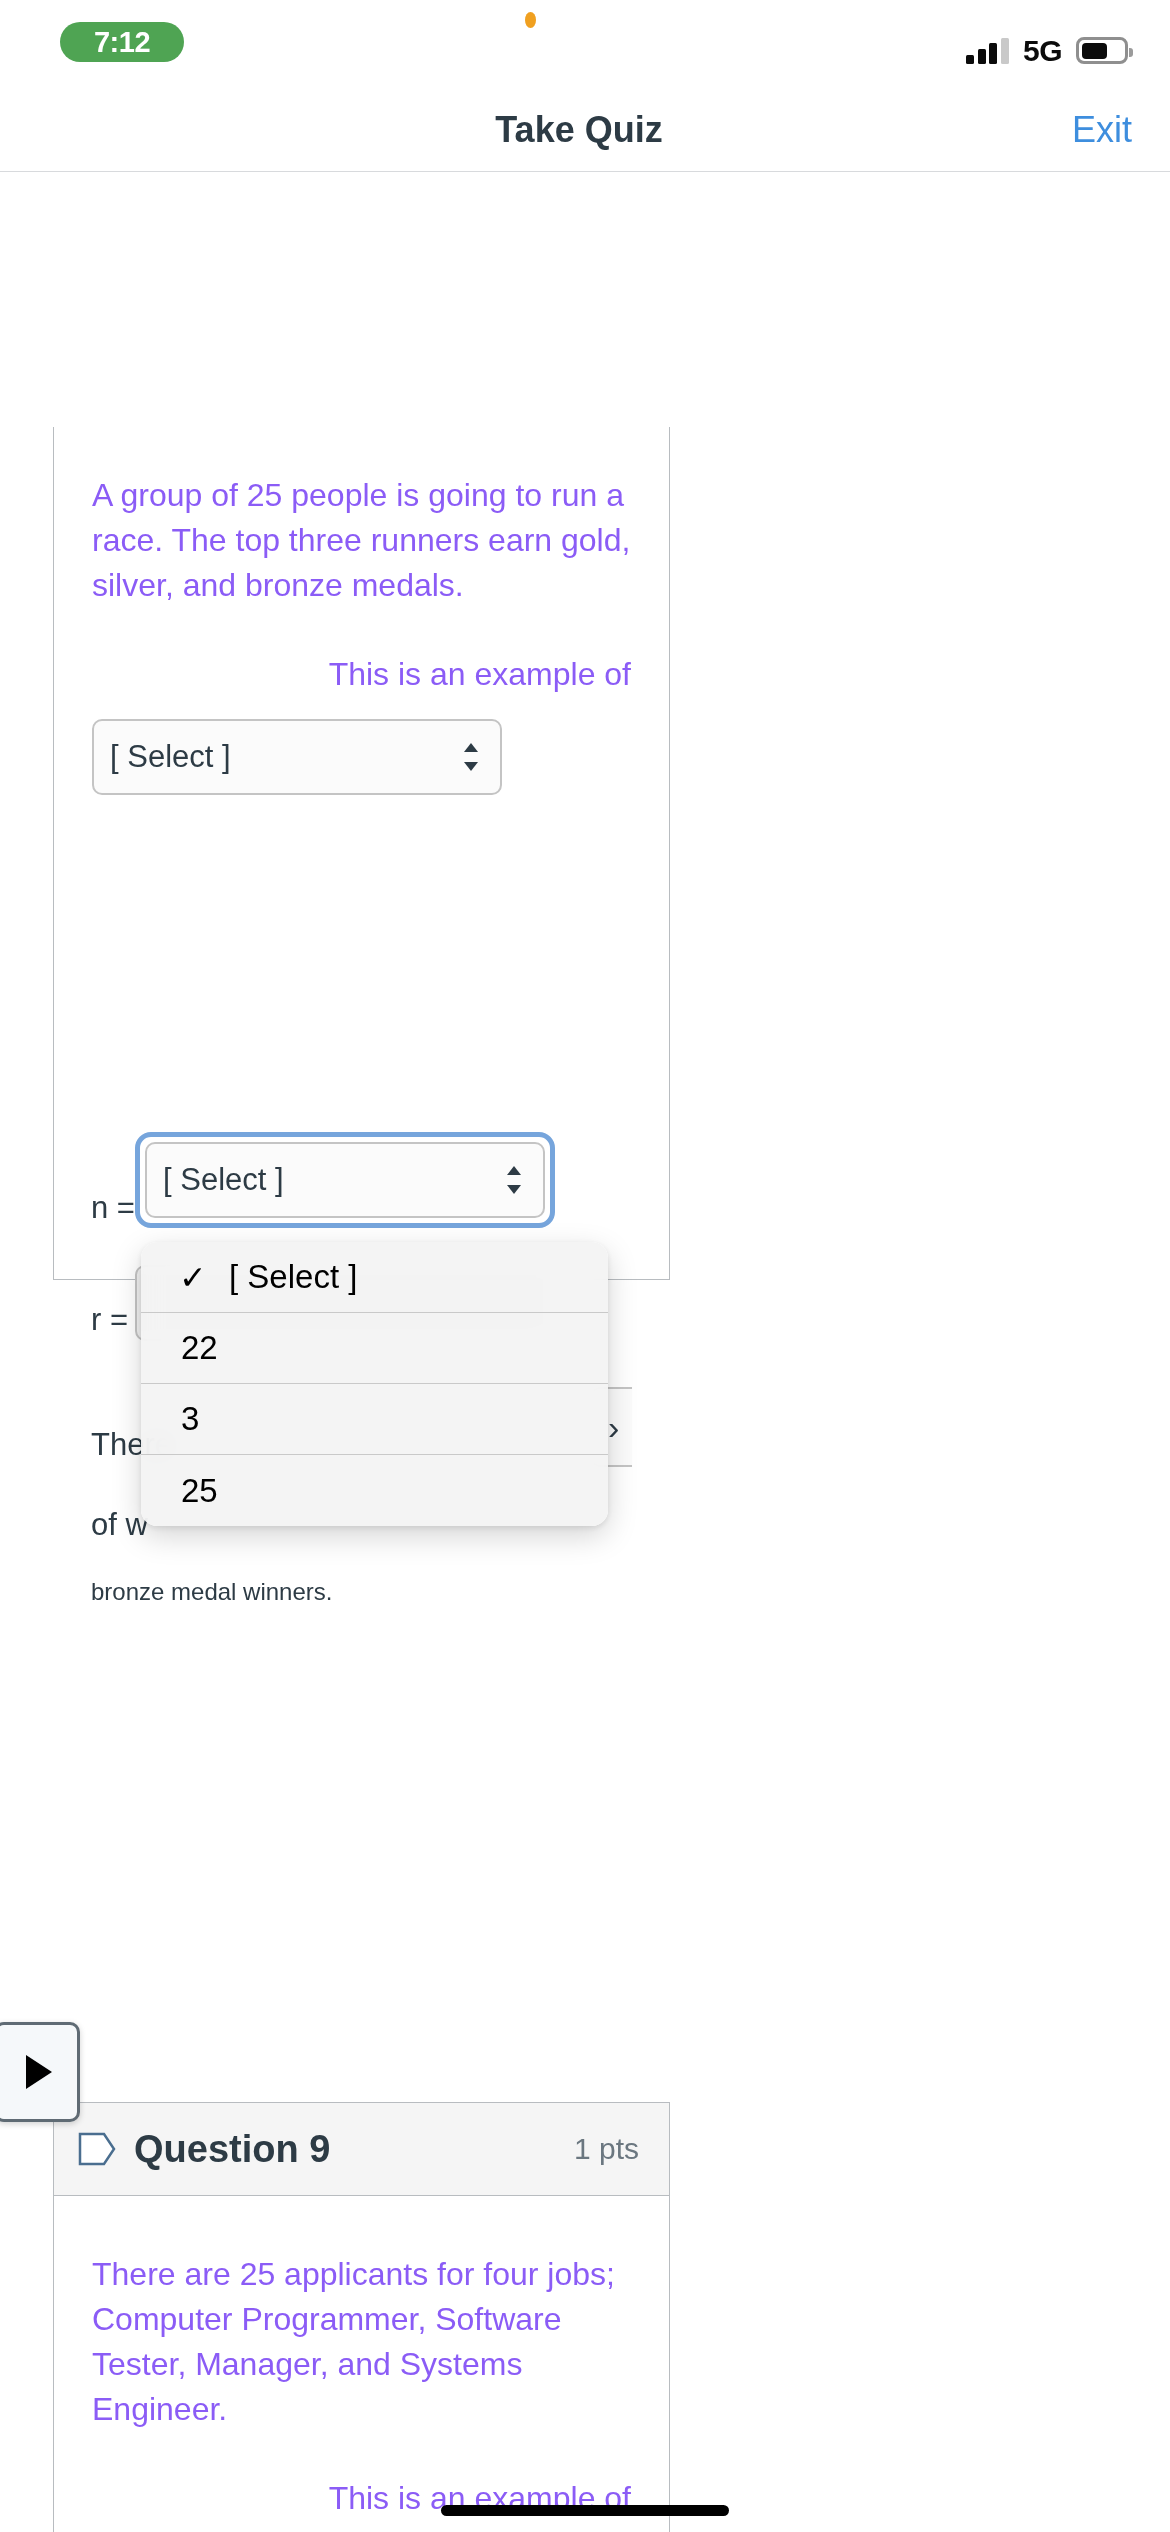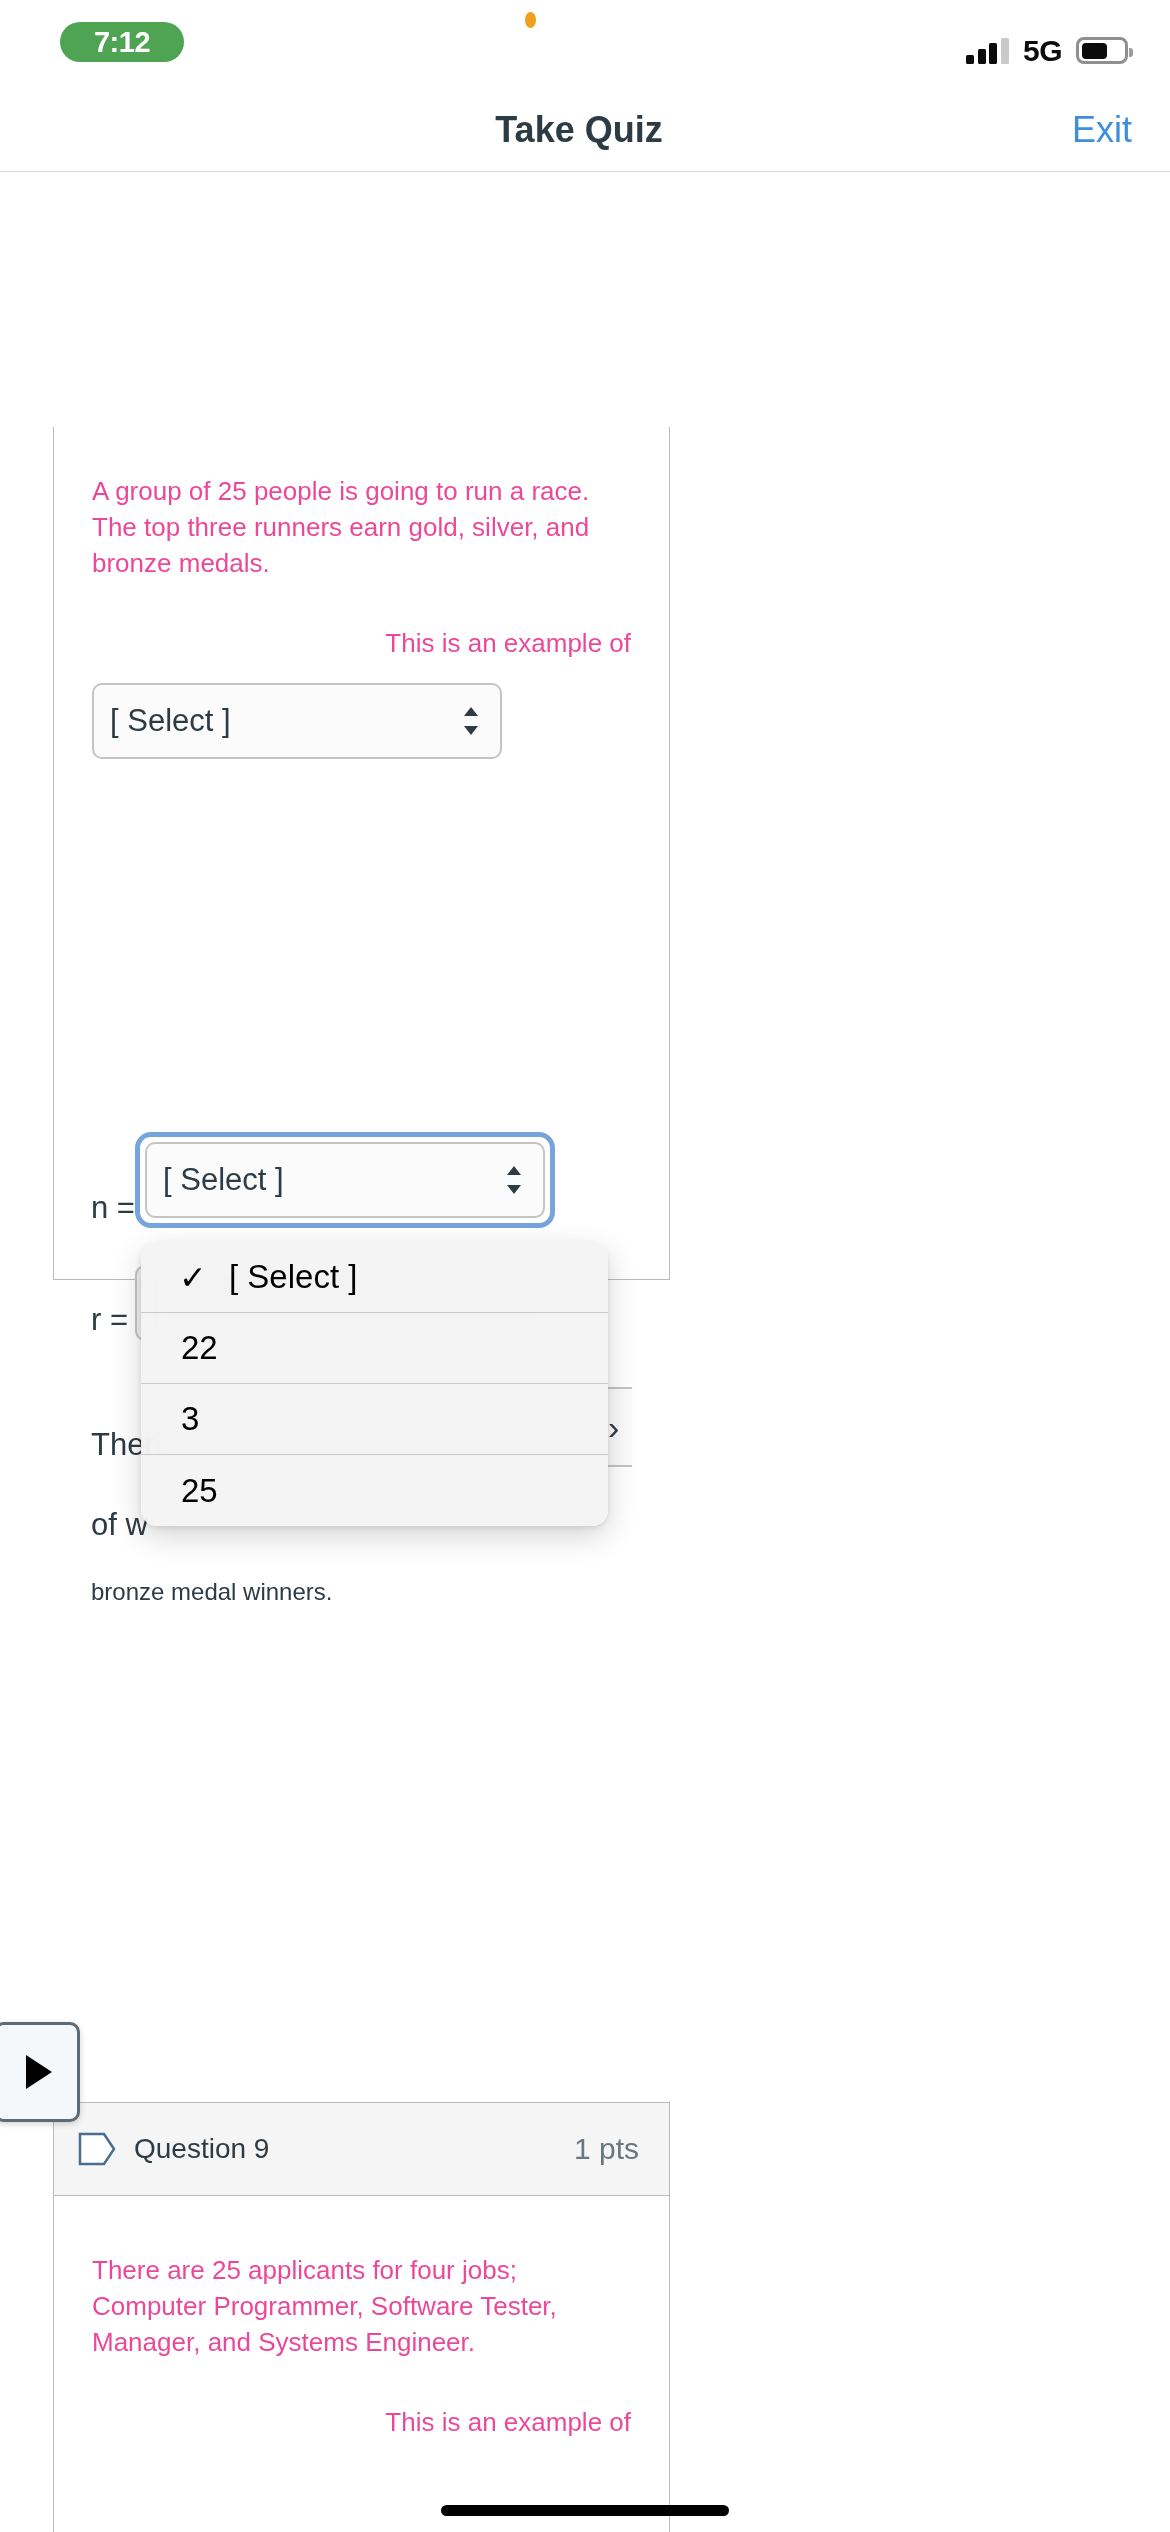--- a/index.html
+++ b/index.html
@@ -136,23 +136,23 @@
     width: 617px;
     height: 853px;
     background: #ffffff;
     border: 1px solid #b8bcc0;
     border-top: none;
   }
   .q-body {
     padding: 46px 38px 0 38px;
   }
   .q-text {
-    font-size: 26px;
-    line-height: 36px;
-    color: #ec4899;
+    font-size: 32px;
+    line-height: 45px;
+    color: #8b5cf6;
     font-weight: 300;
   }
   .q-text.spaced { margin-top: 44px; text-align: right; }
   .select-box {
     position: relative;
     height: 76px;
     background: #FBFBFB;
     border: 2px solid #C4C4C4;
     border-radius: 10px;
     display: flex;
@@ -332,22 +332,22 @@
   .q-header {
     height: 93px;
     background: #F5F5F5;
     border-bottom: 1px solid #b8bcc0;
     display: flex;
     align-items: center;
     padding: 0 30px 0 22px;
   }
   .flag-icon { width: 42px; height: 42px; flex: none; margin-right: 16px; }
   .q-header .title {
-    font-size: 28px;
-    font-weight: 400;
+    font-size: 38px;
+    font-weight: 700;
     color: #2D3B45;
     flex: 1;
   }
   .q-header .pts {
     font-size: 30px;
     font-weight: 300;
     color: #6B7780;
   }
   .q2-body { padding: 56px 38px 0 38px; }
 

